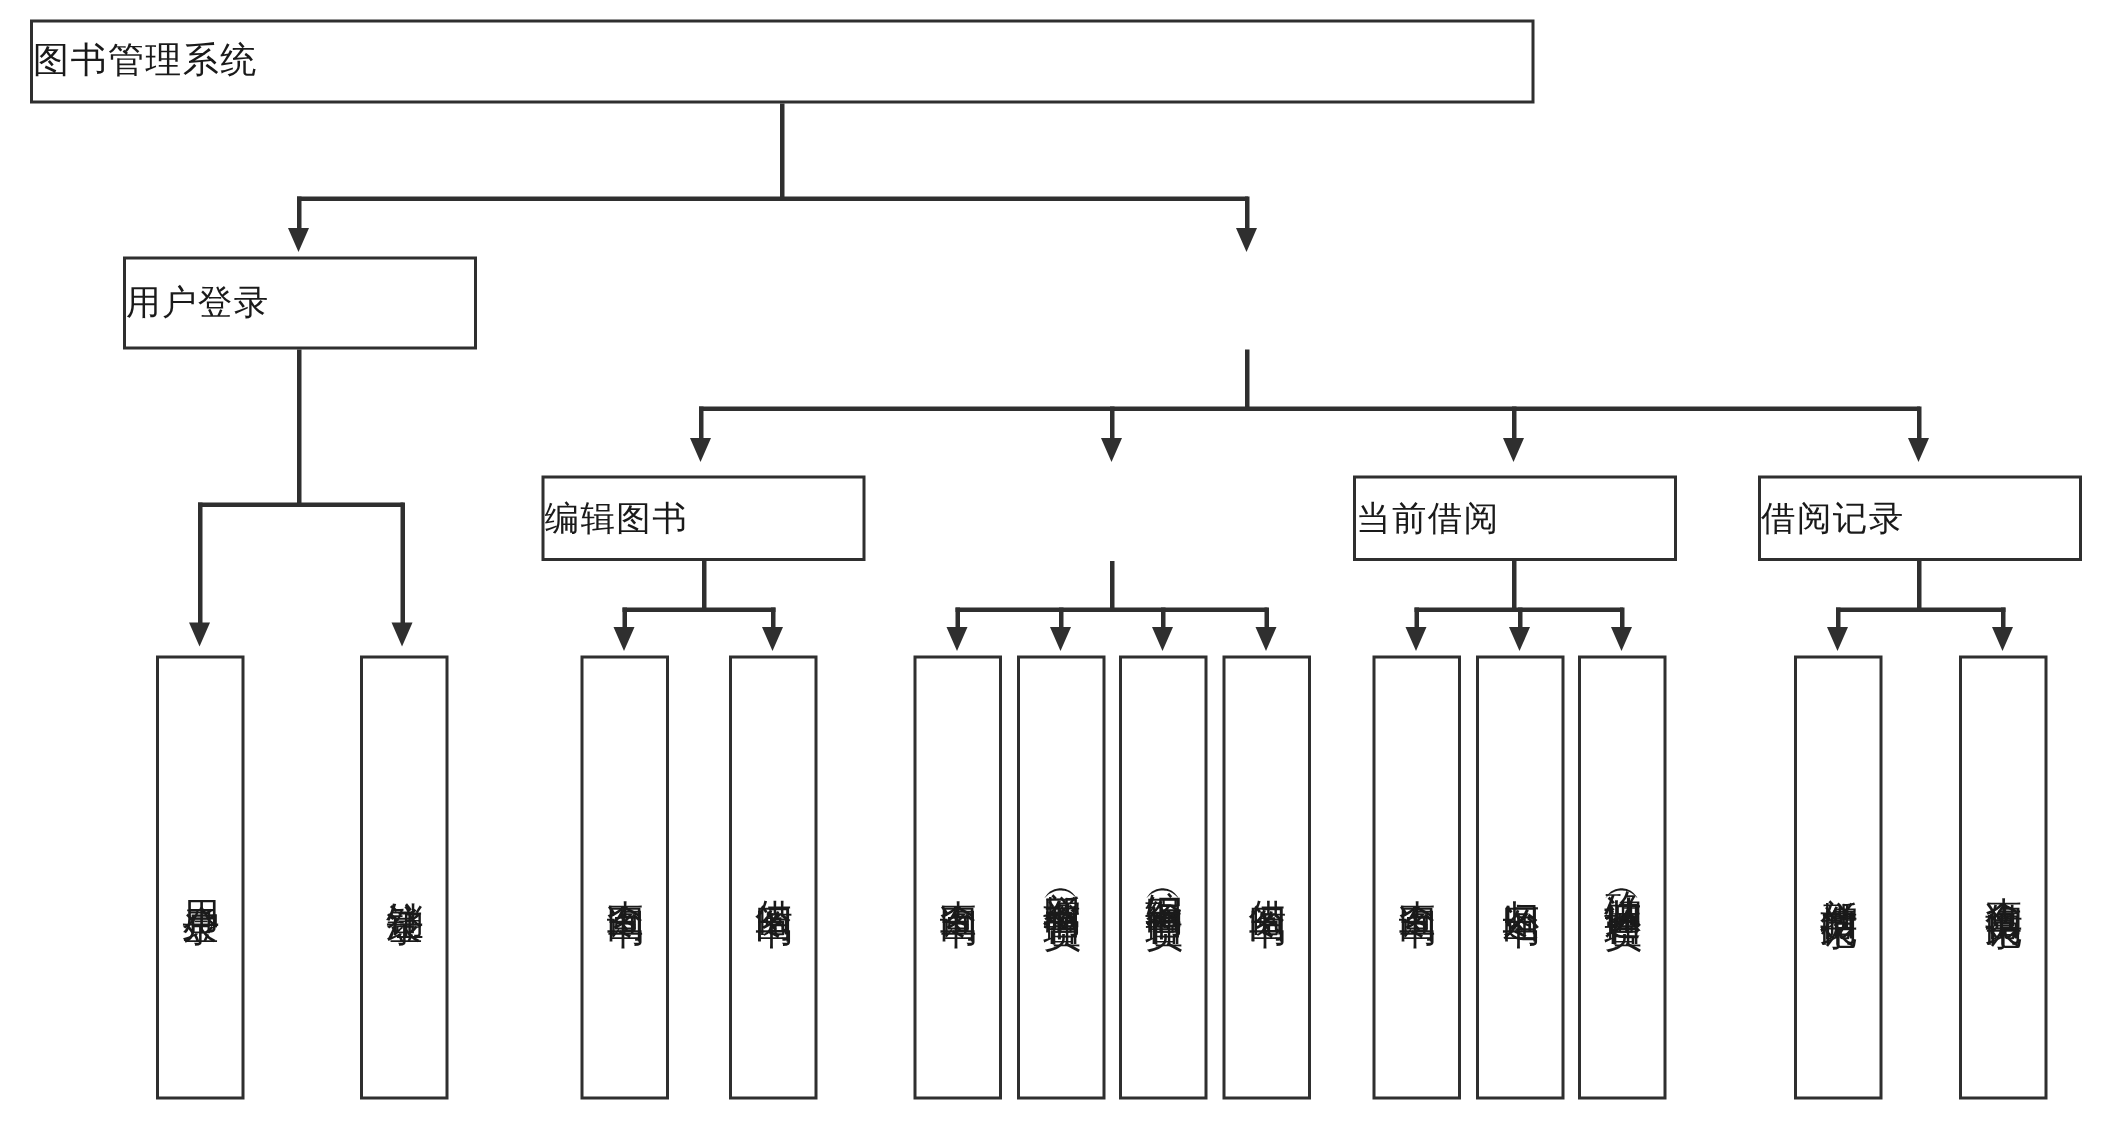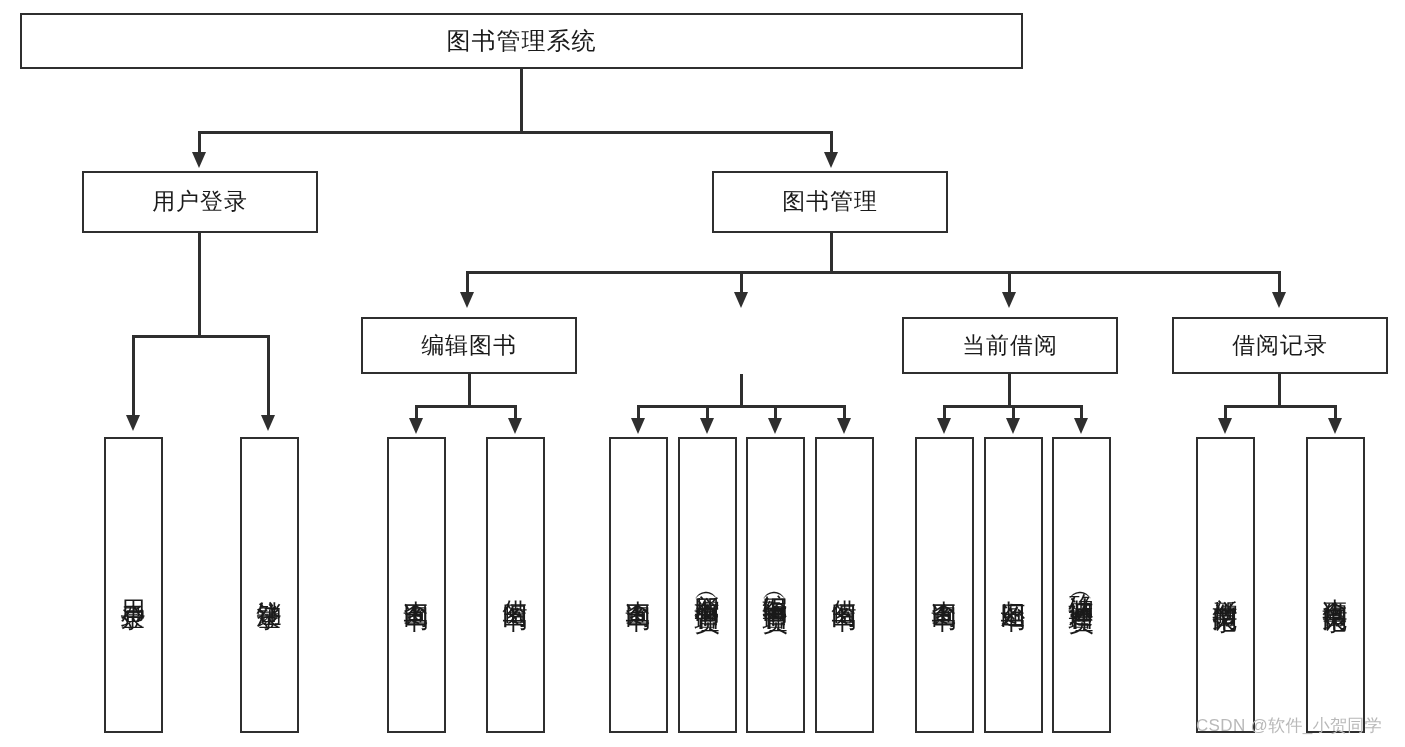--- a/index.html
+++ b/index.html
@@ -17,21 +17,20 @@
     background: #ffffff;
     overflow: hidden;
   }
   .node {
     position: absolute;
     box-sizing: border-box;
     background: #ffffff;
     border: 2.5px solid #2f2f2f;
     display: flex;
     align-items: center;
-    justify-content: center;
     color: #1a1a1a;
   }
   .node-label {
     display: block;
     text-align: center;
     letter-spacing: 0.04em;
     white-space: nowrap;
   }
   
   .h-node .node-label {
@@ -92,23 +91,20 @@
   <div class="conn hline" style="left:198px; top:131px; width:634px; height:2.5px;"></div>
 
   <div class="conn vline" style="left:198px; top:131px; width:2.5px; height:25px;"></div>
   <div class="arrow" style="left:192px; top:152px;"></div>
 
   <div class="conn vline" style="left:830px; top:131px; width:2.5px; height:25px;"></div>
   <div class="arrow" style="left:824px; top:152px;"></div>
 
   <div class="node h-node" style="left:82px; top:171px; width:236px; height:62px;">
     <span class="node-label">用户登录</span>
-  </div>
-  <div class="node h-node" style="left:712px; top:171px; width:236px; height:62px;">
-    <span class="node-label">图书管理</span>
   </div>
 
   <div class="conn vline" style="left:198px; top:233px; width:2.5px; height:104px;"></div>
   <div class="conn hline" style="left:132px; top:335px; width:137px; height:2.5px;"></div>
   <div class="conn vline" style="left:132px; top:335px; width:2.5px; height:84px;"></div>
   <div class="arrow" style="left:126px; top:415px;"></div>
   <div class="conn vline" style="left:267px; top:335px; width:2.5px; height:84px;"></div>
   <div class="arrow" style="left:261px; top:415px;"></div>
 
   <div class="conn vline" style="left:830px; top:233px; width:2.5px; height:40px;"></div>
@@ -203,15 +199,14 @@
     <span class="node-label">确认归还（管理员）</span>
   </div>
 
   <div class="node v-node" style="left:1196px; top:437px; width:59px; height:296px;">
     <span class="node-label">新增借阅记录</span>
   </div>
   <div class="node v-node" style="left:1306px; top:437px; width:59px; height:296px;">
     <span class="node-label">查询借阅记录</span>
   </div>
 
-  <div id="watermark" style="left:1196px; top:714px;">CSDN @软件_小贺同学</div>
 
 </div>
 
 </body></html>

